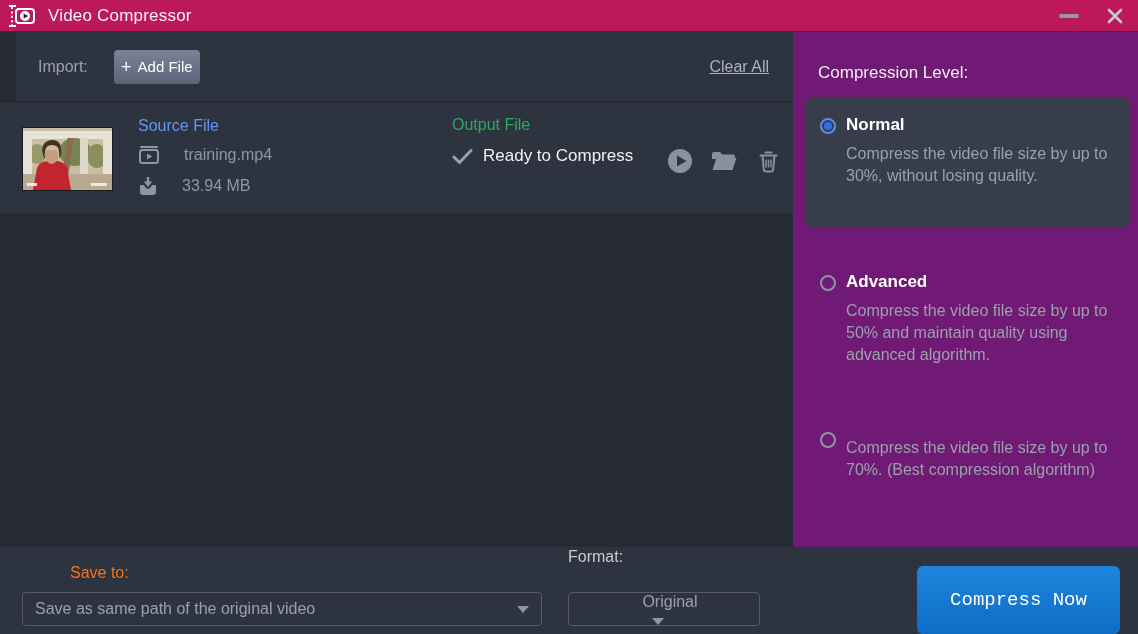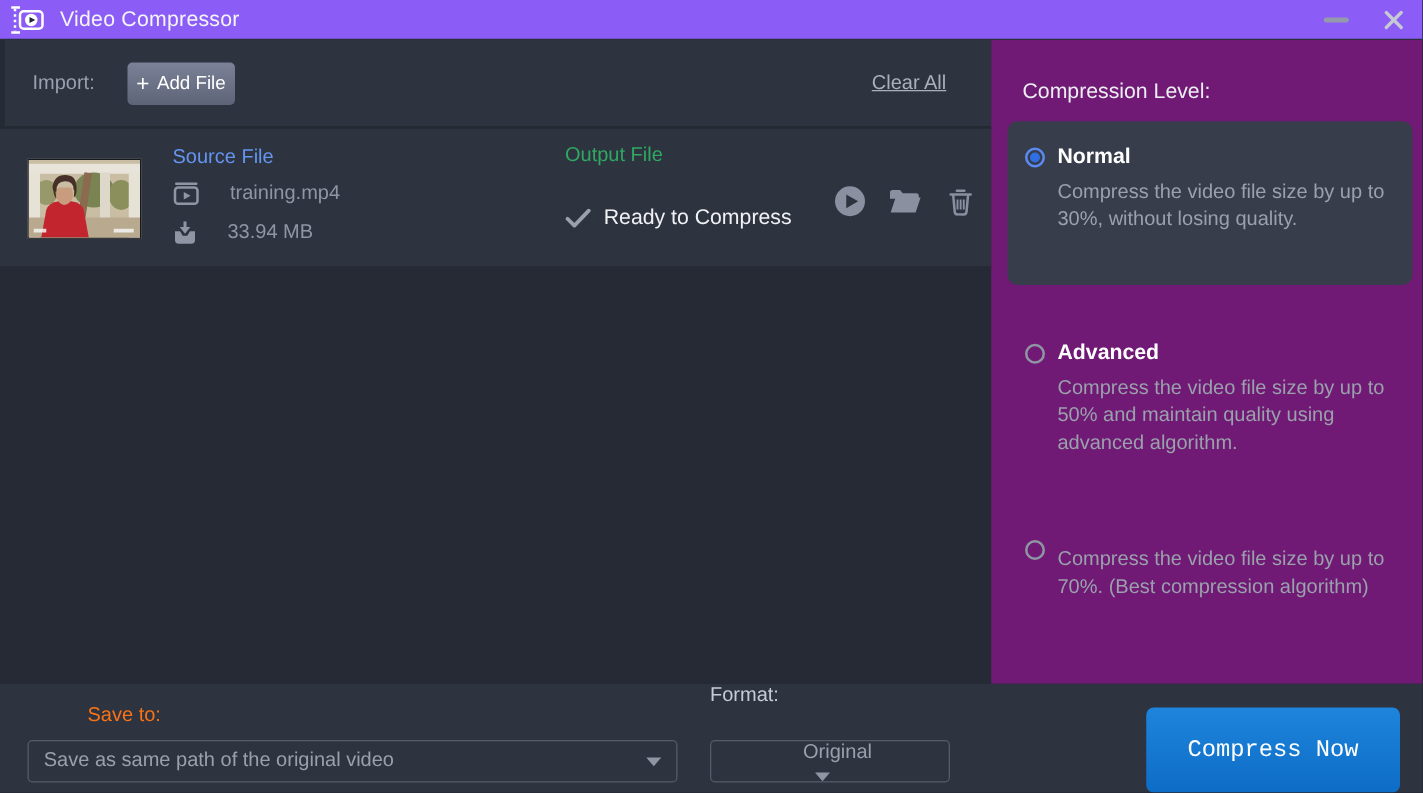--- a/index.html
+++ b/index.html
@@ -3,52 +3,52 @@
 <meta charset="utf-8">
 <style>
   * { margin:0; padding:0; box-sizing:border-box; }
   html,body { width:1138px; height:634px; overflow:hidden; }
   body { font-family:"Liberation Sans", sans-serif; background:#262a34; position:relative; }
 
   .app { position:absolute; inset:0; }
 
   
   .titlebar { position:absolute; left:0; top:0; width:1138px; height:32px;
-    background:#8b5cf6; border-bottom:1px solid #2a2f3c;
+    background:#be185d; border-bottom:1px solid #2a2f3c;
     display:flex; align-items:center; }
   .app-logo { margin-left:8px; display:flex; align-items:center; }
   .title { color:#f4f5f7; font-size:17px; margin-left:12px; letter-spacing:.2px; }
   .win-controls { position:absolute; right:0; top:0; height:32px; display:flex; align-items:center; }
   .win-btn { width:46px; height:32px; display:flex; align-items:center; justify-content:center; cursor:pointer; }
   .min-glyph { width:20px; height:4px; background:#949aab; border-radius:2px; }
 
   
   .left-panel { position:absolute; left:0; top:32px; width:793px; height:515px; background:#262a34; }
-  .import-row { position:absolute; left:4px; top:0; width:793px; height:69px; background:#2e3340;
+  .import-row { position:absolute; left:16px; top:0; width:793px; height:69px; background:#2e3340;
     display:flex; align-items:center; }
   .import-label { color:#9aa0ac; font-size:16px; margin-left:22px; }
   .add-file-btn { margin-left:26px; width:86px; height:34px; border:none; border-radius:4px;
     background:linear-gradient(#7b8297,#5d6478); color:#fff; font-size:15px;
     font-family:"Liberation Sans",sans-serif; display:flex; align-items:center; justify-content:center; gap:6px; cursor:pointer; }
   .plus { font-size:18px; font-weight:400; line-height:1; }
   .clear-all { position:absolute; right:40px; color:#aab0bb; font-size:16px;
     text-decoration:underline; cursor:pointer; }
 
   .row-divider { position:absolute; left:0; top:69px; width:793px; height:2px; background:#252932; }
 
   .file-row { position:absolute; left:0; top:71px; width:793px; height:110px; background:#2e3340; }
   .thumb { position:absolute; left:22px; top:24px; width:91px; height:64px;
     border:1px solid #171a21; background:#c9bda4; }
   .src-col { position:absolute; left:138px; top:14px; }
   .src-title { color:#6495ef; font-size:16px; }
   .file-line { display:flex; align-items:center; gap:24px; margin-top:9px; height:22px; }
   .file-line .txt { color:#8f95a3; font-size:16px; }
   .out-col { position:absolute; left:452px; top:13px; }
   .out-title { color:#2fa861; font-size:16px; }
-  .status-line { display:flex; align-items:center; gap:10px; margin-top:30px; }
+  .status-line { display:flex; align-items:center; gap:10px; margin-top:12px; }
   .status-txt { color:#f0f1f4; font-size:17px; }
   .row-actions { position:absolute; left:666px; top:44px; display:flex; align-items:center; gap:16px; }
   .action-btn { width:28px; height:28px; display:flex; align-items:center; justify-content:center; cursor:pointer; }
 
   
   .right-panel { position:absolute; left:793px; top:32px; width:345px; height:515px; background:#701a75; }
   .comp-heading { position:absolute; left:25px; top:31px; color:#eceef2; font-size:17px; }
   .option { position:absolute; left:13px; width:324px; display:flex; }
   .option.selected { background:#373d4b; border-radius:8px; }
   .opt-normal { top:65px; height:131px; padding:18px 16px 0 14px; }

